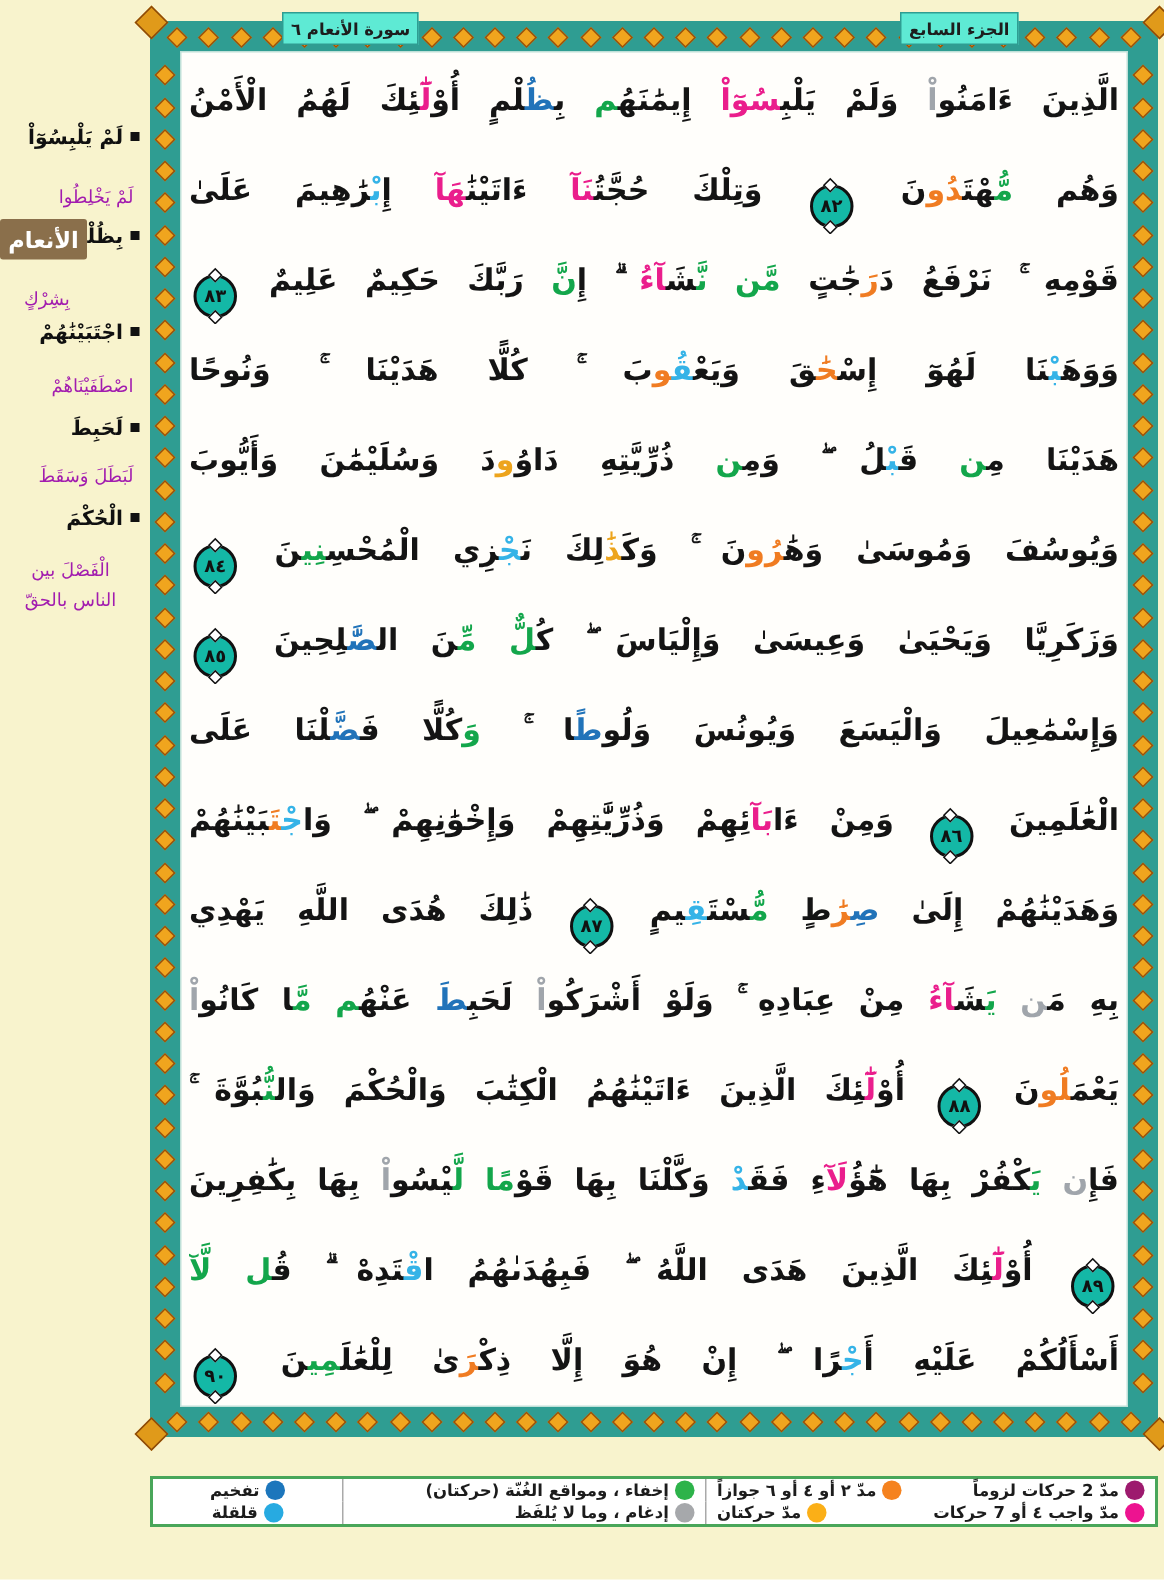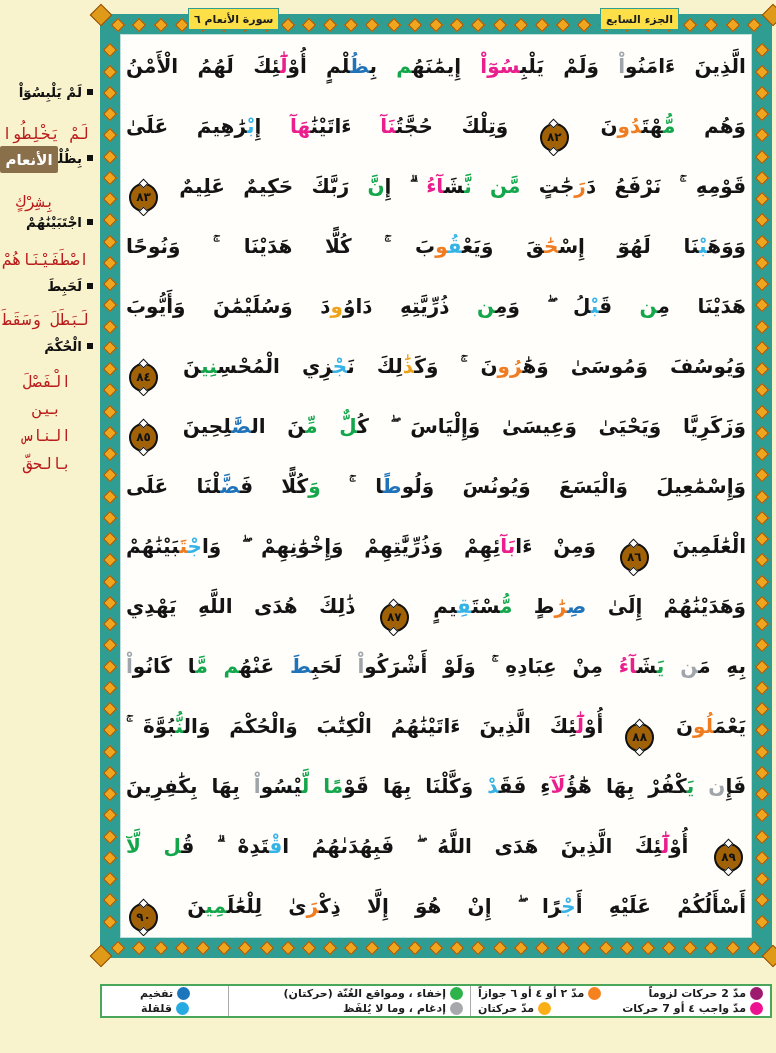--- a/index.html
+++ b/index.html
@@ -12,36 +12,36 @@
   .orn{position:absolute;display:flex;z-index:2;}
   .orn-top{left:102px;top:16px;width:668px;height:17px;flex-direction:row;justify-content:space-evenly;align-items:center;}
   .orn-bottom{left:102px;top:939px;width:668px;height:17px;flex-direction:row;justify-content:space-evenly;align-items:center;}
   .orn-left{left:101px;top:34px;width:18px;height:904px;flex-direction:column;justify-content:space-evenly;align-items:center;}
   .orn-right{left:753px;top:34px;width:18px;height:904px;flex-direction:column;justify-content:space-evenly;align-items:center;}
   .dia{width:8px;height:8px;background:#f0a51e;border:1px solid #96510d;transform:rotate(45deg);flex:none;}
   .corner{position:absolute;width:14px;height:14px;background:#e09a1a;border:1px solid #8c4a0a;transform:rotate(45deg);z-index:3;}
   .c-tl{left:93px;top:7px;} .c-tr{left:765px;top:7px;} .c-bl{left:93px;top:948px;} .c-br{left:765px;top:948px;}
 
   
-  .badge{position:absolute;top:8px;height:22px;background:#fde047;border:1px solid #2f9d92;display:flex;align-items:center;justify-content:center;font-weight:bold;font-size:11px;color:#1d1d1d;padding:0 5px;z-index:4;box-sizing:border-box;white-space:nowrap;}
+  .badge{position:absolute;top:8px;height:22px;background:#5eead4;border:1px solid #2f9d92;display:flex;align-items:center;justify-content:center;font-weight:bold;font-size:11px;color:#1d1d1d;padding:0 5px;z-index:4;box-sizing:border-box;white-space:nowrap;}
   .badge-surah{left:188px;min-width:86px;}
   .badge-juz{left:600px;min-width:74px;}
 
   
   .lines{position:absolute;left:126px;top:36px;width:620px;height:900px;z-index:3;}
   .qline{height:60px;line-height:60px;font-size:20px;font-weight:bold;direction:rtl;text-align:justify;text-align-last:justify;color:#141414;overflow:hidden;}
-  .medallion{display:inline-flex;align-items:center;justify-content:center;width:29px;height:29px;border:2px solid #111;border-radius:50%;font-size:12px;font-weight:bold;color:#111;background:#a16207;position:relative;vertical-align:-8px;margin:0 3px;box-sizing:border-box;}
+  .medallion{display:inline-flex;align-items:center;justify-content:center;width:29px;height:29px;border:2px solid #111;border-radius:50%;font-size:12px;font-weight:bold;color:#111;background:#14b8a6;position:relative;vertical-align:-8px;margin:0 3px;box-sizing:border-box;}
   .medallion::before,.medallion::after{content:"";position:absolute;width:5px;height:5px;background:#fff;border:1.5px solid #111;transform:rotate(45deg);left:50%;margin-left:-4px;}
   .medallion::before{top:-5px;} .medallion::after{bottom:-5px;}
 
   
   .notes{position:absolute;left:0;top:0;width:97px;height:960px;z-index:2;margin-top:32px;}
   .mword{position:absolute;right:4px;direction:rtl;font-size:13.5px;font-weight:bold;color:#101010;white-space:nowrap;}
   .mword .bullet{display:inline-block;width:6px;height:6px;background:#111;margin-left:5px;vertical-align:2px;}
-  .mmean{position:absolute;right:8px;direction:rtl;font-size:16px;color:#b91c1c;white-space:nowrap;font-family:Liberation Mono, monospace;}
+  .mmean{position:absolute;right:8px;direction:rtl;font-size:12px;color:#a21caf;white-space:nowrap;}
   .w1{top:52px;} .m1{top:92px;}
   .w2{top:118px;} .m2{top:160px;right:auto;left:16px;}
   .w3{top:182px;} .m3{top:218px;}
   .w4{top:246px;} .m4{top:278px;}
   .w5{top:306px;} .m5{top:338px;white-space:normal;width:84px;text-align:center;line-height:1.7;right:8px;}
   .tab{position:absolute;left:0;top:146px;width:58px;height:27px;background:#8a6f4b;color:#fff;display:flex;align-items:center;justify-content:center;font-size:15px;font-weight:bold;border-radius:2px;z-index:3;}
 
   
   .legend{position:absolute;left:100px;top:984px;width:672px;height:34px;background:#fff;border:2px solid #49a65a;direction:rtl;display:grid;grid-template-columns:300px 242px 1fr;grid-auto-rows:1fr;font-size:11px;font-weight:bold;color:#1c1c1c;box-sizing:border-box;z-index:2;}
   .lcell{display:flex;align-items:center;padding:0 7px;border-left:1px solid #a9a9a9;gap:6px;min-width:0;}

